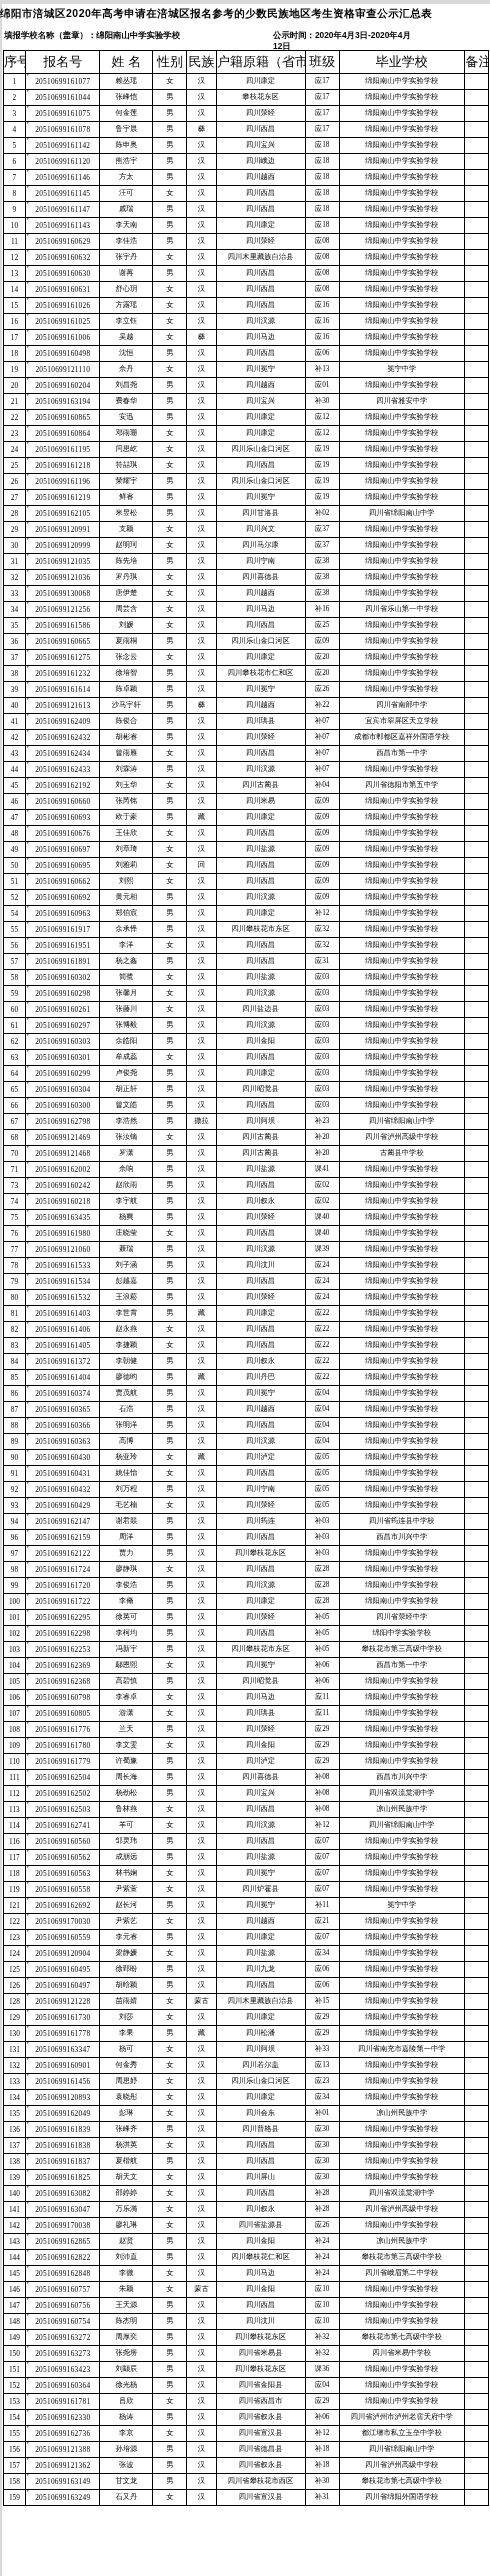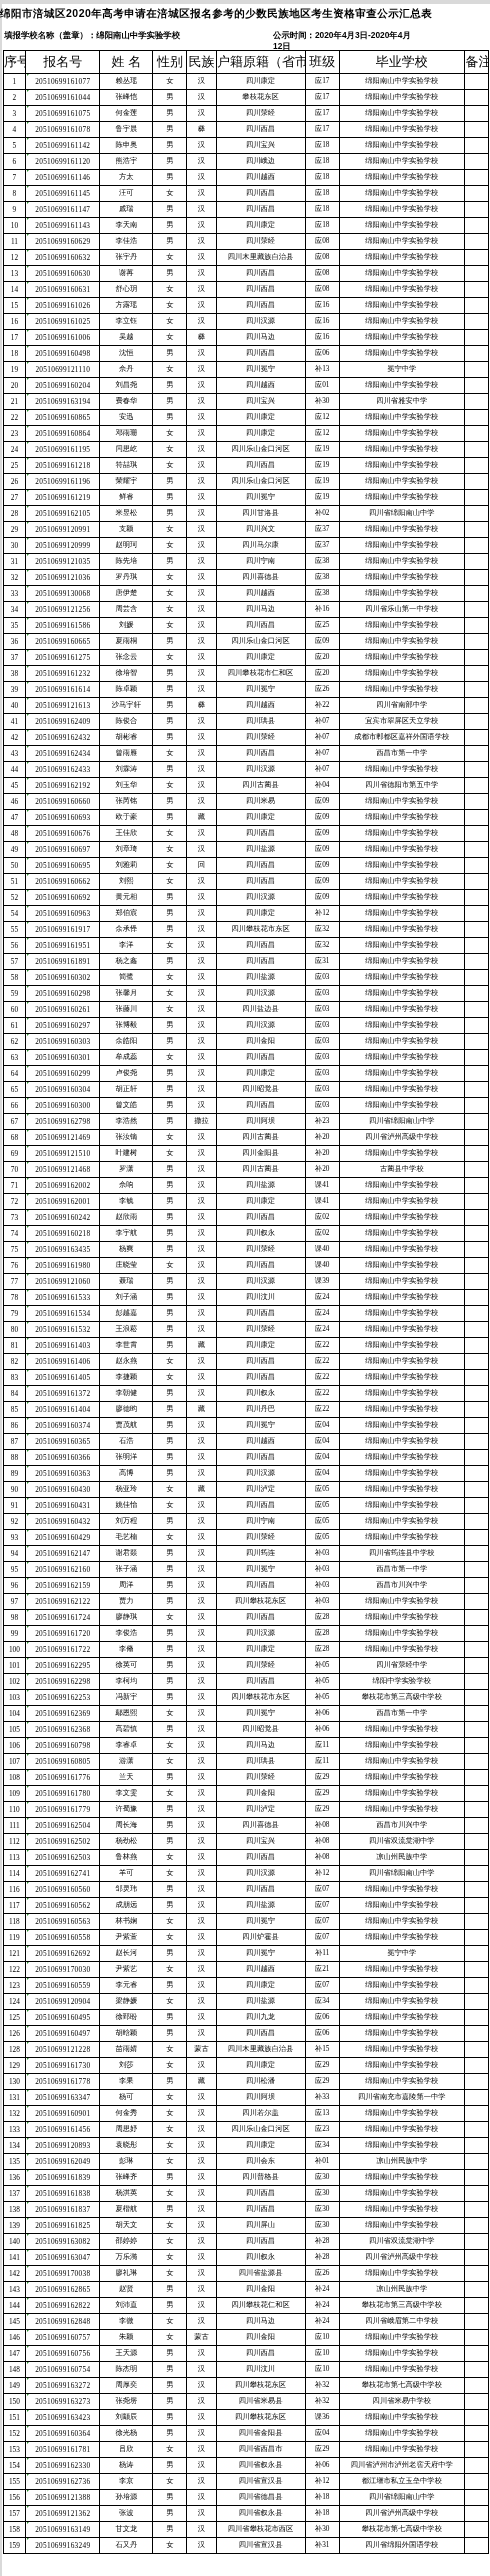--- a/index.html
+++ b/index.html
@@ -816,31 +816,20 @@
         <td class="reg">20510699121469</td>
         <td>张汝镝</td>
         <td>女</td>
         <td>汉</td>
         <td>四川古蔺县</td>
         <td class="cls">补<span class="n">20</span></td>
         <td>四川省泸州高级中学校</td>
         <td></td>
       </tr>
       <tr>
-        <td class="num">69</td>
-        <td class="reg">20510699121510</td>
-        <td>叶建树</td>
-        <td>女</td>
-        <td>汉</td>
-        <td>四川金阳县</td>
-        <td class="cls">补<span class="n">20</span></td>
-        <td>绵阳南山中学实验学校</td>
-        <td></td>
-      </tr>
-      <tr>
         <td class="num">70</td>
         <td class="reg">20510699121468</td>
         <td>罗潇</td>
         <td>男</td>
         <td>汉</td>
         <td>四川古蔺县</td>
         <td class="cls">补<span class="n">20</span></td>
         <td>古蔺县中学校</td>
         <td></td>
       </tr>
@@ -849,31 +838,20 @@
         <td class="reg">20510699162002</td>
         <td>佘响</td>
         <td>男</td>
         <td>汉</td>
         <td>四川盐源</td>
         <td class="cls">课<span class="n">41</span></td>
         <td>绵阳南山中学实验学校</td>
         <td></td>
       </tr>
       <tr>
-        <td class="num">72</td>
-        <td class="reg">20510699162001</td>
-        <td>李毓</td>
-        <td>男</td>
-        <td>汉</td>
-        <td>四川康定</td>
-        <td class="cls">课<span class="n">41</span></td>
-        <td>绵阳南山中学实验学校</td>
-        <td></td>
-      </tr>
-      <tr>
         <td class="num">73</td>
         <td class="reg">20510699160242</td>
         <td>赵欣雨</td>
         <td>男</td>
         <td>汉</td>
         <td>四川西昌</td>
         <td class="cls">应<span class="n">02</span></td>
         <td>绵阳南山中学实验学校</td>
         <td></td>
       </tr>
@@ -1099,31 +1077,20 @@
       </tr>
       <tr>
         <td class="num">94</td>
         <td class="reg">20510699162147</td>
         <td>谢君燚</td>
         <td>男</td>
         <td>汉</td>
         <td>四川筠连</td>
         <td class="cls">补<span class="n">03</span></td>
         <td>四川省筠连县中学校</td>
-        <td></td>
-      </tr>
-      <tr>
-        <td class="num">95</td>
-        <td class="reg">20510699162160</td>
-        <td>张子涵</td>
-        <td>男</td>
-        <td>汉</td>
-        <td>四川冕宁</td>
-        <td class="cls">补<span class="n">03</span></td>
-        <td>西昌市第一中学</td>
         <td></td>
       </tr>
       <tr>
         <td class="num">96</td>
         <td class="reg">20510699162159</td>
         <td>周洋</td>
         <td>男</td>
         <td>汉</td>
         <td>四川西昌</td>
         <td class="cls">补<span class="n">03</span></td>

